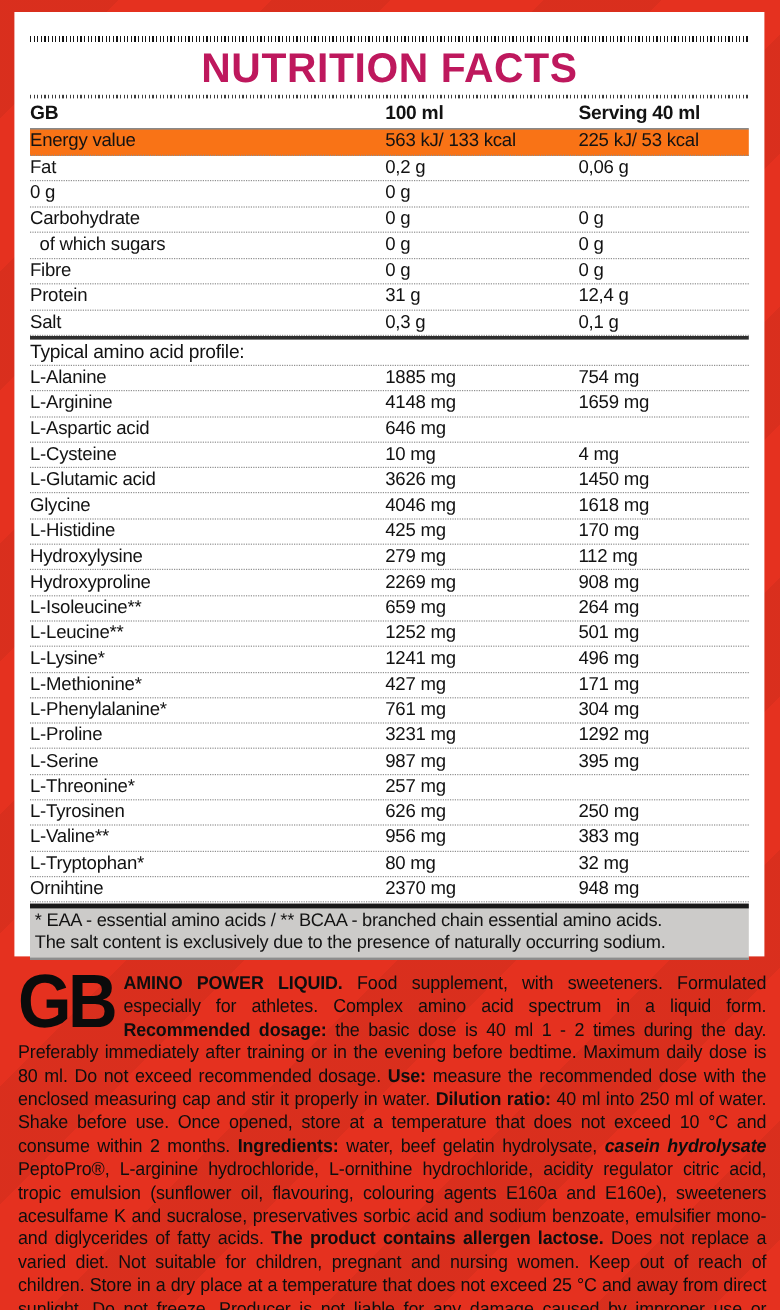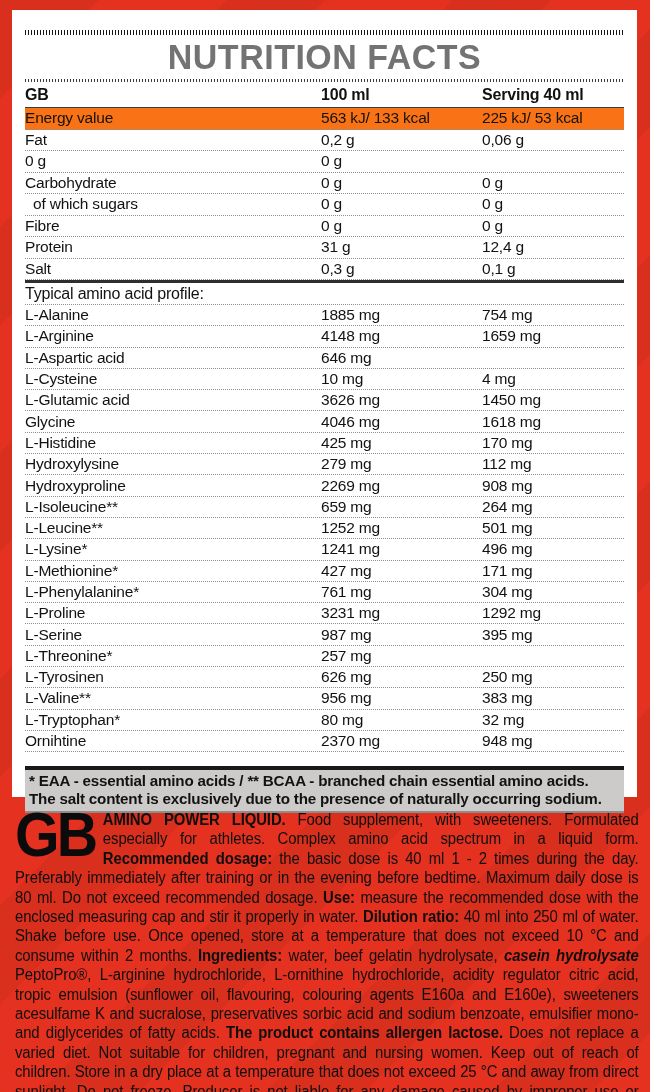--- a/index.html
+++ b/index.html
@@ -19,21 +19,21 @@
     position:absolute; top:10px; left:12px; width:625px; height:787px;
     background:#ffffff; padding:0 13px;
   }
 
   .rule-dash-top {
     margin-top:20px; height:5px;
     background:repeating-linear-gradient(90deg,#141414 0 1px, transparent 1px 3px);
   }
   .title {
     text-align:center; font-weight:bold; font-size:34px; line-height:37px;
-    margin:4px 0 3px; letter-spacing:0.5px; transform:scaleY(1.02); color:#737373;
+    margin:4px 0 3px; letter-spacing:0.5px; transform:scaleY(1.02); color:#be185d;
     white-space:nowrap;
   }
   .rule-dash-2 {
     height:3px; margin-bottom:1px;
     background:repeating-linear-gradient(90deg,#3a3a3a 0 1px, transparent 1px 3px);
   }
 
   .trow, .thead {
     display:grid; grid-template-columns:296px 161px 1fr;
     align-items:center; font-size:15.5px; letter-spacing:-0.2px;
@@ -48,26 +48,26 @@
   .trow.ind .c-name { padding-left:8px; }
   .cell { overflow:hidden; white-space:nowrap; }
 
   .rule-solid { height:3px; background:#2e2e2e; }
   .amino-title {
     height:22px; line-height:22px; font-size:16px; letter-spacing:-0.2px;
     border-bottom:1px dotted #8f8f8f;
   }
 
   .note-box {
-    margin-top:14px;
+    margin-top:1px;
     border-top:4px solid #191919;
     border-bottom:2px solid #8d8d8d;
     background:#cccbc9;
     padding:2px 6px 3px 4px;
-    font-size:15.2px; line-height:18px; letter-spacing:-0.2px;font-weight:bold;
+    font-size:15.2px; line-height:18px; letter-spacing:-0.2px;
   }
 
   
   .info {
     position:absolute; top:797px; left:0; width:650px; height:295px;
     padding:13px 0 0 15px;
   }
   .info-text {
     width:653px; transform:scaleX(0.955); transform-origin:0 0;
     font-size:15.6px; line-height:19.4px; text-align:justify;

